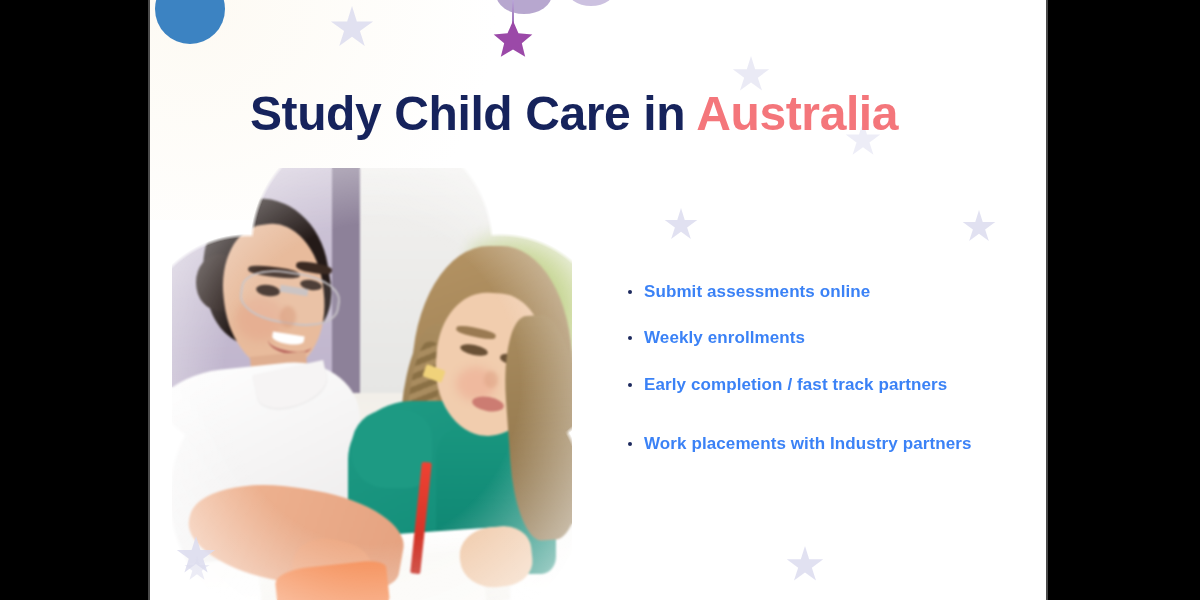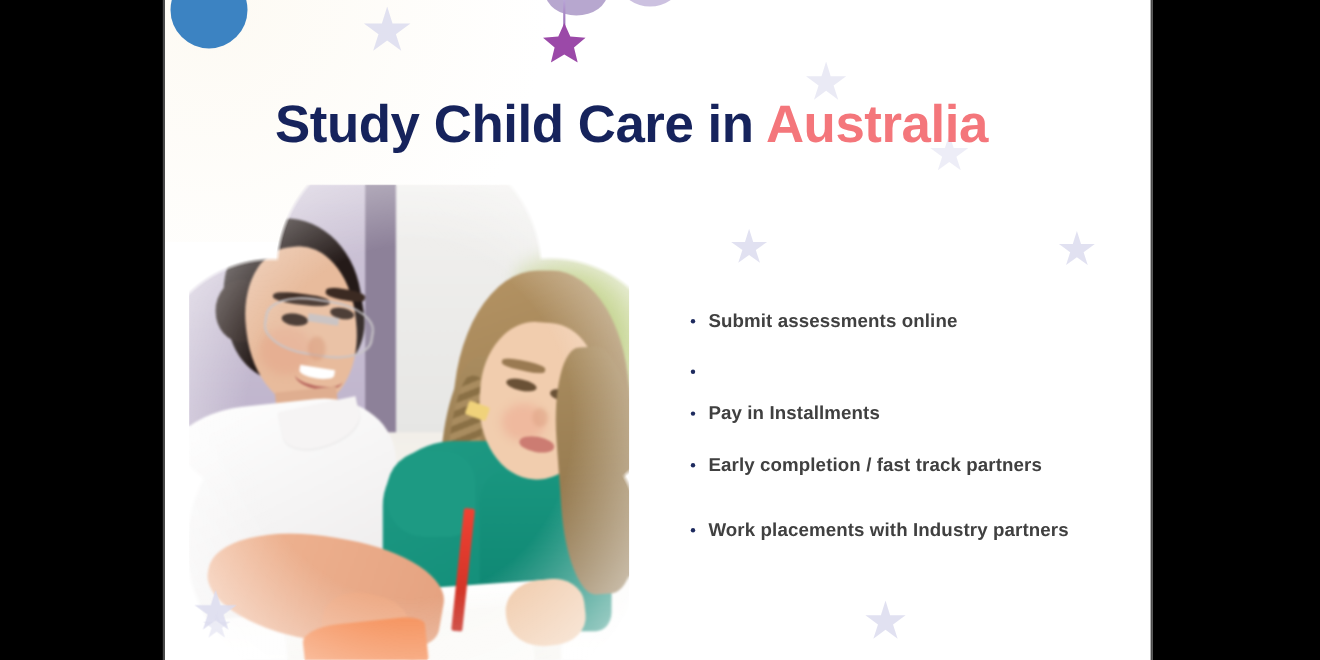--- a/index.html
+++ b/index.html
@@ -197,21 +197,21 @@
   }
 
   
   #bullets {
     position:absolute; left:478px; top:282px;
     z-index:11;
   }
   .bullet {
     display:flex; align-items:flex-start;
     margin-bottom:26px;
-    color:#404040;
+    color:#3b82f6;
     font-size:17px;
     font-weight:bold;
     letter-spacing:.1px;
     white-space:nowrap;
     line-height:1.2;
   }
   .bullet:last-child { margin-bottom:0;margin-top:39px; }
   .bullet .dot {
     width:4px; height:4px; border-radius:50%;
     background:#1d2a5e;
@@ -300,24 +300,21 @@
       </div>
     </div>
 
     <ul id="bullets">
       <li class="bullet">
         <span class="dot"></span>
         <span>Submit assessments online</span>
       </li>
       <li class="bullet">
         <span class="dot"></span>
-      </li>
-      <li class="bullet">
-        <span class="dot"></span>
-        <span>Pay in Installments</span>
+        <span>Weekly enrollments</span>
       </li>
       <li class="bullet">
         <span class="dot"></span>
         <span>Early completion / fast track partners</span>
       </li>
       <li class="bullet">
         <span class="dot"></span>
         <span>Work placements with Industry partners</span>
       </li>
     </ul>

